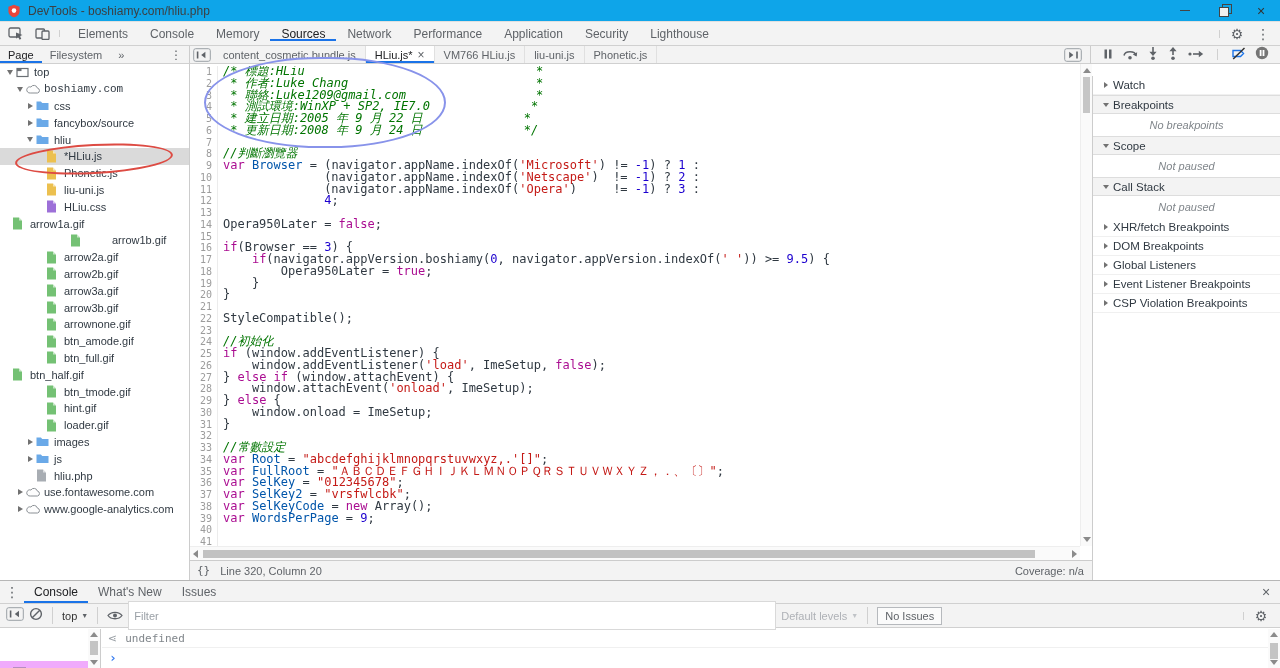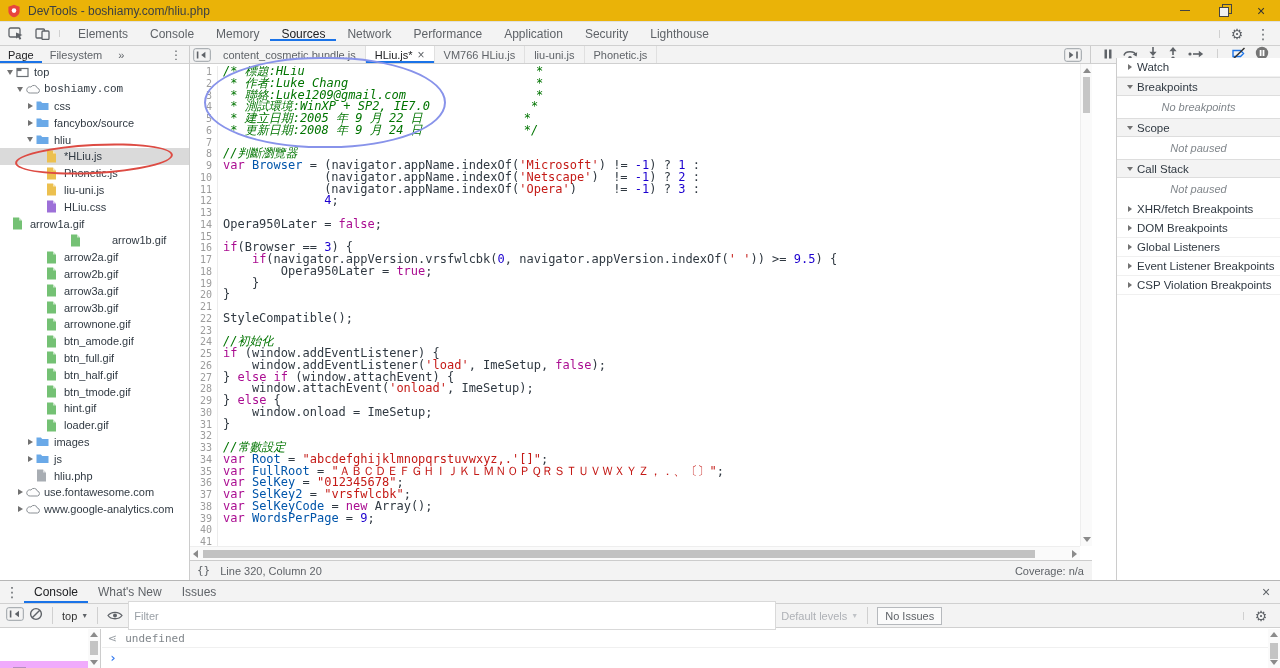--- a/index.html
+++ b/index.html
@@ -1,21 +1,21 @@
 <!DOCTYPE html>
 <html><head>
 <meta charset="utf-8">
 <style>
   * { margin:0; padding:0; box-sizing:border-box; }
   html,body { width:1280px; height:668px; overflow:hidden; background:#fff;
     font-family:"Liberation Sans", sans-serif; color:#333; }
   .sep { width:1px; background:#d0d0d0; align-self:stretch; margin:3px 4px; }
 
   
-  .titlebar { position:absolute; left:0; top:0; right:0; height:22px; background:#eab308;
+  .titlebar { position:absolute; left:0; top:0; right:0; height:22px; background:#0ea5e9;
     border-bottom:1px solid #e0e0e0; display:flex; align-items:center; }
   .app-icon { margin-left:7px; display:flex; }
   .title-text { margin-left:7px; font-size:12px; color:#3c4043; }
   .win-controls { margin-left:auto; display:flex; height:100%; }
   .win-btn { width:38px; display:flex; align-items:center; justify-content:center; color:#444; }
   .glyph-min { width:10px; height:1px; background:#444; display:inline-block; }
   .glyph-restore { width:8px; height:8px; border:1px solid #444; position:relative; }
   .glyph-restore:before { content:""; position:absolute; left:2px; top:-4px; width:8px; height:8px; border:1px solid #444; }
   .glyph-restore:after { content:""; position:absolute; left:-1px; top:-1px; width:8px; height:8px; background:#f0f0f0; border:1px solid #444; }
   .glyph-close { font-size:14px; line-height:1; color:#333; }
@@ -82,21 +82,21 @@
   .left { border-top:4px solid transparent; border-bottom:4px solid transparent; border-right:5px solid #8a8a8a; }
   .right { border-top:4px solid transparent; border-bottom:4px solid transparent; border-left:5px solid #8a8a8a; }
 
   
   .statusbar { position:absolute; left:190px; right:188px; top:560px; height:20px; background:#f3f3f3;
     border-top:1px solid #ccc; display:flex; align-items:center; font-size:11px; color:#5f6368; }
   .brackets { font-family:"DejaVu Sans Mono", monospace; font-size:11px; color:#5f6368; margin:0 10px 0 7px; }
   .coverage { margin-left:auto; margin-right:8px; }
 
   
-  .sidebar { position:absolute; right:0; top:58px; width:164px; bottom:88px; border-left:1px solid #ccc; background:#fff; }
+  .sidebar { position:absolute; right:0; top:76px; width:188px; bottom:88px; border-left:1px solid #ccc; background:#fff; }
   .sec-h { height:19px; display:flex; align-items:center; padding-left:6px; font-size:11.5px; color:#303942;
     border-bottom:1px solid #f0f0f0; }
   .sec-h.exp { background:#f3f3f3; border-top:1px solid #ddd; border-bottom:1px solid #ddd; }
   .sec-h .tw { width:14px; }
   .sec-h .tri-right { border-left-width:4px; border-top-width:3px; border-bottom-width:3px; }
   .sec-h .tri-down { border-top-width:4px; border-left-width:3px; border-right-width:3px; }
   .sec-b { height:22px; display:flex; align-items:center; justify-content:center;
     font-size:11px; font-style:italic; color:#80868b; }
 
   
@@ -457,21 +457,21 @@
       <div class="tree-row" style="padding-left: 34px;">
         <span class="tw"></span>
         <span class="ticon">
           <svg width="11" height="13" viewBox="0 0 11 13" xmlns="http://www.w3.org/2000/svg">
             <path d="M1 0.5 h6 l3 3 v9 h-9 Z" fill="#74c174"></path>
             <path d="M7 0.5 l3 3 h-3 Z" fill="#ffffff" fill-opacity="0.6"></path>
           </svg>
         </span>
         <span class="tlabel">btn_full.gif</span>
       </div>
-      <div class="tree-row" style="padding-left: 34px;">
+      <div class="tree-row" style="">
         <span class="tw"></span>
         <span class="ticon">
           <svg width="11" height="13" viewBox="0 0 11 13" xmlns="http://www.w3.org/2000/svg">
             <path d="M1 0.5 h6 l3 3 v9 h-9 Z" fill="#74c174"></path>
             <path d="M7 0.5 l3 3 h-3 Z" fill="#ffffff" fill-opacity="0.6"></path>
           </svg>
         </span>
         <span class="tlabel">btn_half.gif</span>
       </div>
       <div class="tree-row" style="padding-left: 34px;">
@@ -615,21 +615,21 @@
       <div class="cl"></div>
       <div class="cl"><span class="tk-c">//判斷瀏覽器</span></div>
       <div class="cl"><span class="tk-k">var</span><span class="tk-p"> </span><span class="tk-d">Browser</span><span class="tk-p"> = (navigator.appName.indexOf(</span><span class="tk-s">'Microsoft'</span><span class="tk-p">) != </span><span class="tk-n">-1</span><span class="tk-p">) ? </span><span class="tk-n">1</span><span class="tk-p"> :</span></div>
       <div class="cl"><span class="tk-p">              (navigator.appName.indexOf(</span><span class="tk-s">'Netscape'</span><span class="tk-p">)  != </span><span class="tk-n">-1</span><span class="tk-p">) ? </span><span class="tk-n">2</span><span class="tk-p"> :</span></div>
       <div class="cl"><span class="tk-p">              (navigator.appName.indexOf(</span><span class="tk-s">'Opera'</span><span class="tk-p">)     != </span><span class="tk-n">-1</span><span class="tk-p">) ? </span><span class="tk-n">3</span><span class="tk-p"> :</span></div>
       <div class="cl"><span class="tk-p">              </span><span class="tk-n">4</span><span class="tk-p">;</span></div>
       <div class="cl"></div>
       <div class="cl"><span class="tk-p">Opera950Later = </span><span class="tk-k">false</span><span class="tk-p">;</span></div>
       <div class="cl"></div>
       <div class="cl"><span class="tk-k">if</span><span class="tk-p">(Browser == </span><span class="tk-n">3</span><span class="tk-p">) {</span></div>
-      <div class="cl"><span class="tk-p">    </span><span class="tk-k">if</span><span class="tk-p">(navigator.appVersion.vrsfwlcbk(</span><span class="tk-n">0</span><span class="tk-p">, navigator.appVersion.indexOf(</span><span class="tk-s">' '</span><span class="tk-p">)) &gt;= </span><span class="tk-n">9.5</span><span class="tk-p">) {</span></div>
+      <div class="cl"><span class="tk-p">    </span><span class="tk-k">if</span><span class="tk-p">(navigator.appVersion.boshiamy(</span><span class="tk-n">0</span><span class="tk-p">, navigator.appVersion.indexOf(</span><span class="tk-s">' '</span><span class="tk-p">)) &gt;= </span><span class="tk-n">9.5</span><span class="tk-p">) {</span></div>
       <div class="cl"><span class="tk-p">        Opera950Later = </span><span class="tk-k">true</span><span class="tk-p">;</span></div>
       <div class="cl"><span class="tk-p">    }</span></div>
       <div class="cl"><span class="tk-p">}</span></div>
       <div class="cl"></div>
       <div class="cl"><span class="tk-p">StyleCompatible();</span></div>
       <div class="cl"></div>
       <div class="cl"><span class="tk-c">//初始化</span></div>
       <div class="cl"><span class="tk-k">if</span><span class="tk-p"> (window.addEventListener) {</span></div>
       <div class="cl"><span class="tk-p">    window.addEventListener(</span><span class="tk-s">'load'</span><span class="tk-p">, ImeSetup, </span><span class="tk-k">false</span><span class="tk-p">);</span></div>
       <div class="cl"><span class="tk-p">} </span><span class="tk-k">else</span><span class="tk-p"> </span><span class="tk-k">if</span><span class="tk-p"> (window.attachEvent) {</span></div>

